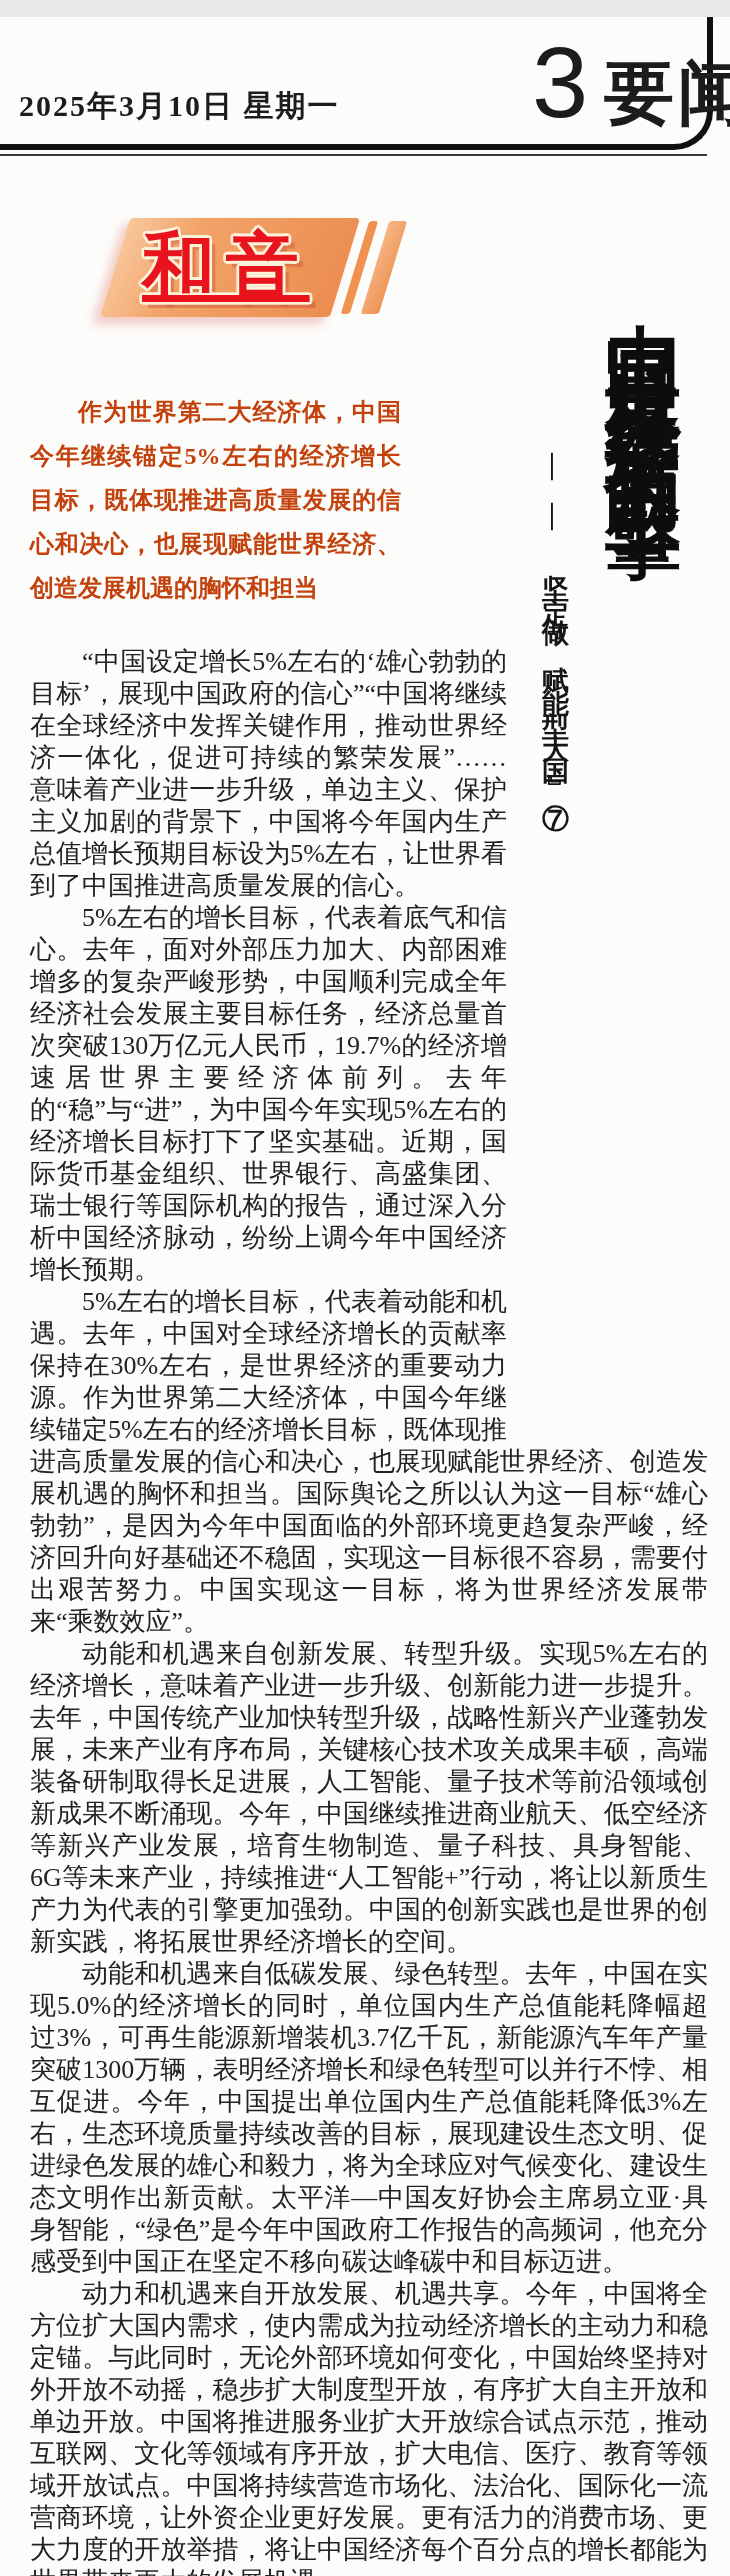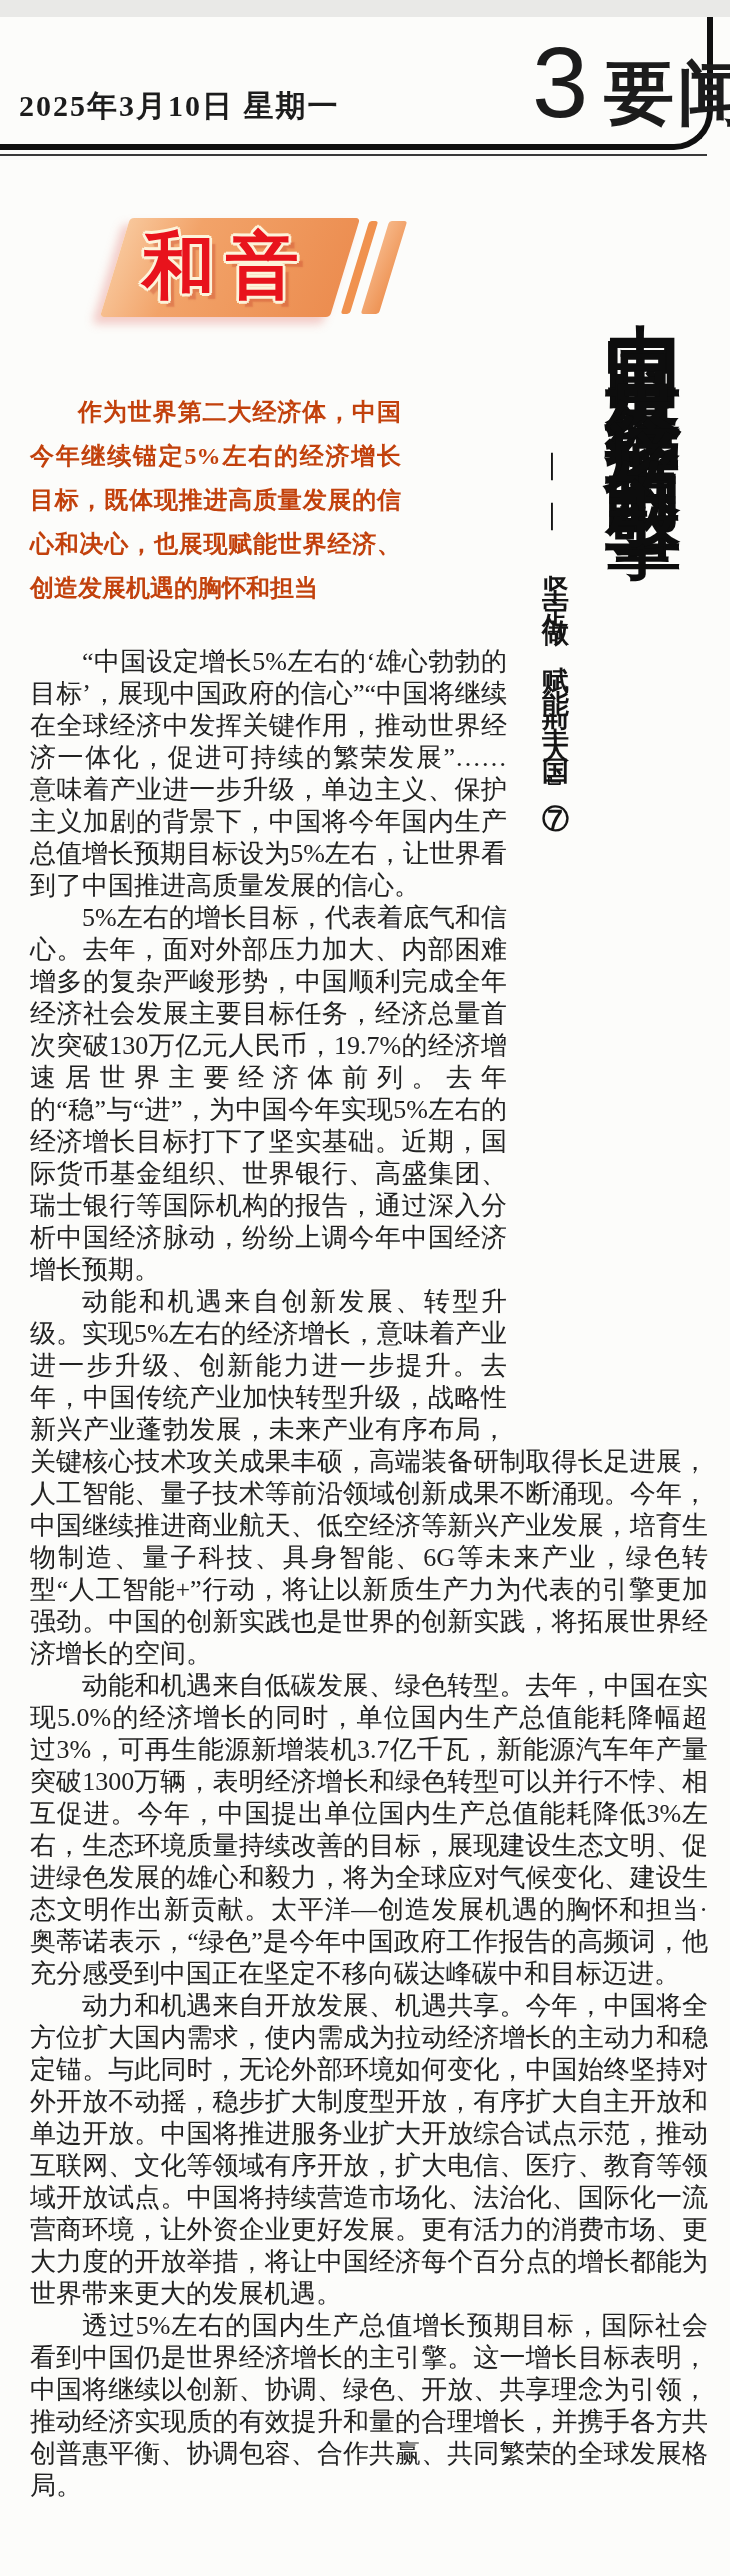--- a/index.html
+++ b/index.html
@@ -55,20 +55,21 @@
   .logo-text{
     position:absolute;left:39px;top:9.5px;
     font-size:73px;line-height:1.15;font-weight:900;letter-spacing:10.8px;
     color:#e8131c;
     font-family:"Liberation Sans","DejaVu Sans",sans-serif;
     text-shadow:
       2px 2px 0 #fdf3da,-2px -2px 0 #fdf3da,2px -2px 0 #fdf3da,-2px 2px 0 #fdf3da,
       2.7px 0 0 #fdf3da,-2.7px 0 0 #fdf3da,0 2.7px 0 #fdf3da,0 -2.7px 0 #fdf3da,
       6px 6px 1.4px rgba(196,60,40,.35);
     white-space:nowrap;
+    text-decoration:underline;
   }
   .logo-slash{
     position:absolute;top:6.8px;height:93px;
     transform:skewX(-17deg);border-radius:2.7px;
   }
   .logo-slash.s1{left:252px;width:8.8px;background:#f0924f;}
   .logo-slash.s2{left:272px;width:17.6px;background:linear-gradient(100deg,#f6b686,#ee9354);}
   
   .intro{
     position:absolute;left:30px;top:373px;width:371px;
@@ -118,20 +119,21 @@
 
   <div class="intro">作为世界第二大经济体，中国今年继续锚定5%左右的经济增长目标，既体现推进高质量发展的信心和决心，也展现赋能世界经济、创造发展机遇的胸怀和担当</div>
 
   <div class="headline">中国是世界经济增长的主引擎</div>
   <div class="subheadline">——坚定做『赋能型大国』⑦</div>
 
   <div class="article">
     <div class="headline-spacer"></div>
     <p>“中国设定增长5%左右的‘雄心勃勃的目标’，展现中国政府的信心”“中国将继续在全球经济中发挥关键作用，推动世界经济一体化，促进可持续的繁荣发展”……意味着产业进一步升级，单边主义、保护主义加剧的背景下，中国将今年国内生产总值增长预期目标设为5%左右，让世界看到了中国推进高质量发展的信心。</p>
     <p>5%左右的增长目标，代表着底气和信心。去年，面对外部压力加大、内部困难增多的复杂严峻形势，中国顺利完成全年经济社会发展主要目标任务，经济总量首次突破130万亿元人民币，19.7%的经济增速居世界主要经济体前列。去年的“稳”与“进”，为中国今年实现5%左右的经济增长目标打下了坚实基础。近期，国际货币基金组织、世界银行、高盛集团、瑞士银行等国际机构的报告，通过深入分析中国经济脉动，纷纷上调今年中国经济增长预期。</p>
-    <p>动能和机遇来自创新发展、转型升级。实现5%左右的经济增长，意味着产业进一步升级、创新能力进一步提升。去年，中国传统产业加快转型升级，战略性新兴产业蓬勃发展，未来产业有序布局，关键核心技术攻关成果丰硕，高端装备研制取得长足进展，人工智能、量子技术等前沿领域创新成果不断涌现。今年，中国继续推进商业航天、低空经济等新兴产业发展，培育生物制造、量子科技、具身智能、6G等未来产业，绿色转型“人工智能+”行动，将让以新质生产力为代表的引擎更加强劲。中国的创新实践也是世界的创新实践，将拓展世界经济增长的空间。</p>
-    <p>动能和机遇来自低碳发展、绿色转型。去年，中国在实现5.0%的经济增长的同时，单位国内生产总值能耗降幅超过3%，可再生能源新增装机3.7亿千瓦，新能源汽车年产量突破1300万辆，表明经济增长和绿色转型可以并行不悖、相互促进。今年，中国提出单位国内生产总值能耗降低3%左右，生态环境质量持续改善的目标，展现建设生态文明、促进绿色发展的雄心和毅力，将为全球应对气候变化、建设生态文明作出新贡献。太平洋—创造发展机遇的胸怀和担当·奥蒂诺表示，“绿色”是今年中国政府工作报告的高频词，他充分感受到中国正在坚定不移向碳达峰碳中和目标迈进。</p>
+    <p>5%左右的增长目标，代表着动能和机遇。去年，中国对全球经济增长的贡献率保持在30%左右，是世界经济的重要动力源。作为世界第二大经济体，中国今年继续锚定5%左右的经济增长目标，既体现推进高质量发展的信心和决心，也展现赋能世界经济、创造发展机遇的胸怀和担当。国际舆论之所以认为这一目标“雄心勃勃”，是因为今年中国面临的外部环境更趋复杂严峻，经济回升向好基础还不稳固，实现这一目标很不容易，需要付出艰苦努力。中国实现这一目标，将为世界经济发展带来“乘数效应”。</p>
+    <p>动能和机遇来自创新发展、转型升级。实现5%左右的经济增长，意味着产业进一步升级、创新能力进一步提升。去年，中国传统产业加快转型升级，战略性新兴产业蓬勃发展，未来产业有序布局，关键核心技术攻关成果丰硕，高端装备研制取得长足进展，人工智能、量子技术等前沿领域创新成果不断涌现。今年，中国继续推进商业航天、低空经济等新兴产业发展，培育生物制造、量子科技、具身智能、6G等未来产业，持续推进“人工智能+”行动，将让以新质生产力为代表的引擎更加强劲。中国的创新实践也是世界的创新实践，将拓展世界经济增长的空间。</p>
+    <p>动能和机遇来自低碳发展、绿色转型。去年，中国在实现5.0%的经济增长的同时，单位国内生产总值能耗降幅超过3%，可再生能源新增装机3.7亿千瓦，新能源汽车年产量突破1300万辆，表明经济增长和绿色转型可以并行不悖、相互促进。今年，中国提出单位国内生产总值能耗降低3%左右，生态环境质量持续改善的目标，展现建设生态文明、促进绿色发展的雄心和毅力，将为全球应对气候变化、建设生态文明作出新贡献。太平洋—中国友好协会主席易立亚·具身智能，“绿色”是今年中国政府工作报告的高频词，他充分感受到中国正在坚定不移向碳达峰碳中和目标迈进。</p>
     <p>动力和机遇来自开放发展、机遇共享。今年，中国将全方位扩大国内需求，使内需成为拉动经济增长的主动力和稳定锚。与此同时，无论外部环境如何变化，中国始终坚持对外开放不动摇，稳步扩大制度型开放，有序扩大自主开放和单边开放。中国将推进服务业扩大开放综合试点示范，推动互联网、文化等领域有序开放，扩大电信、医疗、教育等领域开放试点。中国将持续营造市场化、法治化、国际化一流营商环境，让外资企业更好发展。更有活力的消费市场、更大力度的开放举措，将让中国经济每个百分点的增长都能为世界带来更大的发展机遇。</p>
     <p>透过5%左右的国内生产总值增长预期目标，国际社会看到中国仍是世界经济增长的主引擎。这一增长目标表明，中国将继续以创新、协调、绿色、开放、共享理念为引领，推动经济实现质的有效提升和量的合理增长，并携手各方共创普惠平衡、协调包容、合作共赢、共同繁荣的全球发展格局。</p>
   </div>
 
 </div>
 
 
 </body></html>

